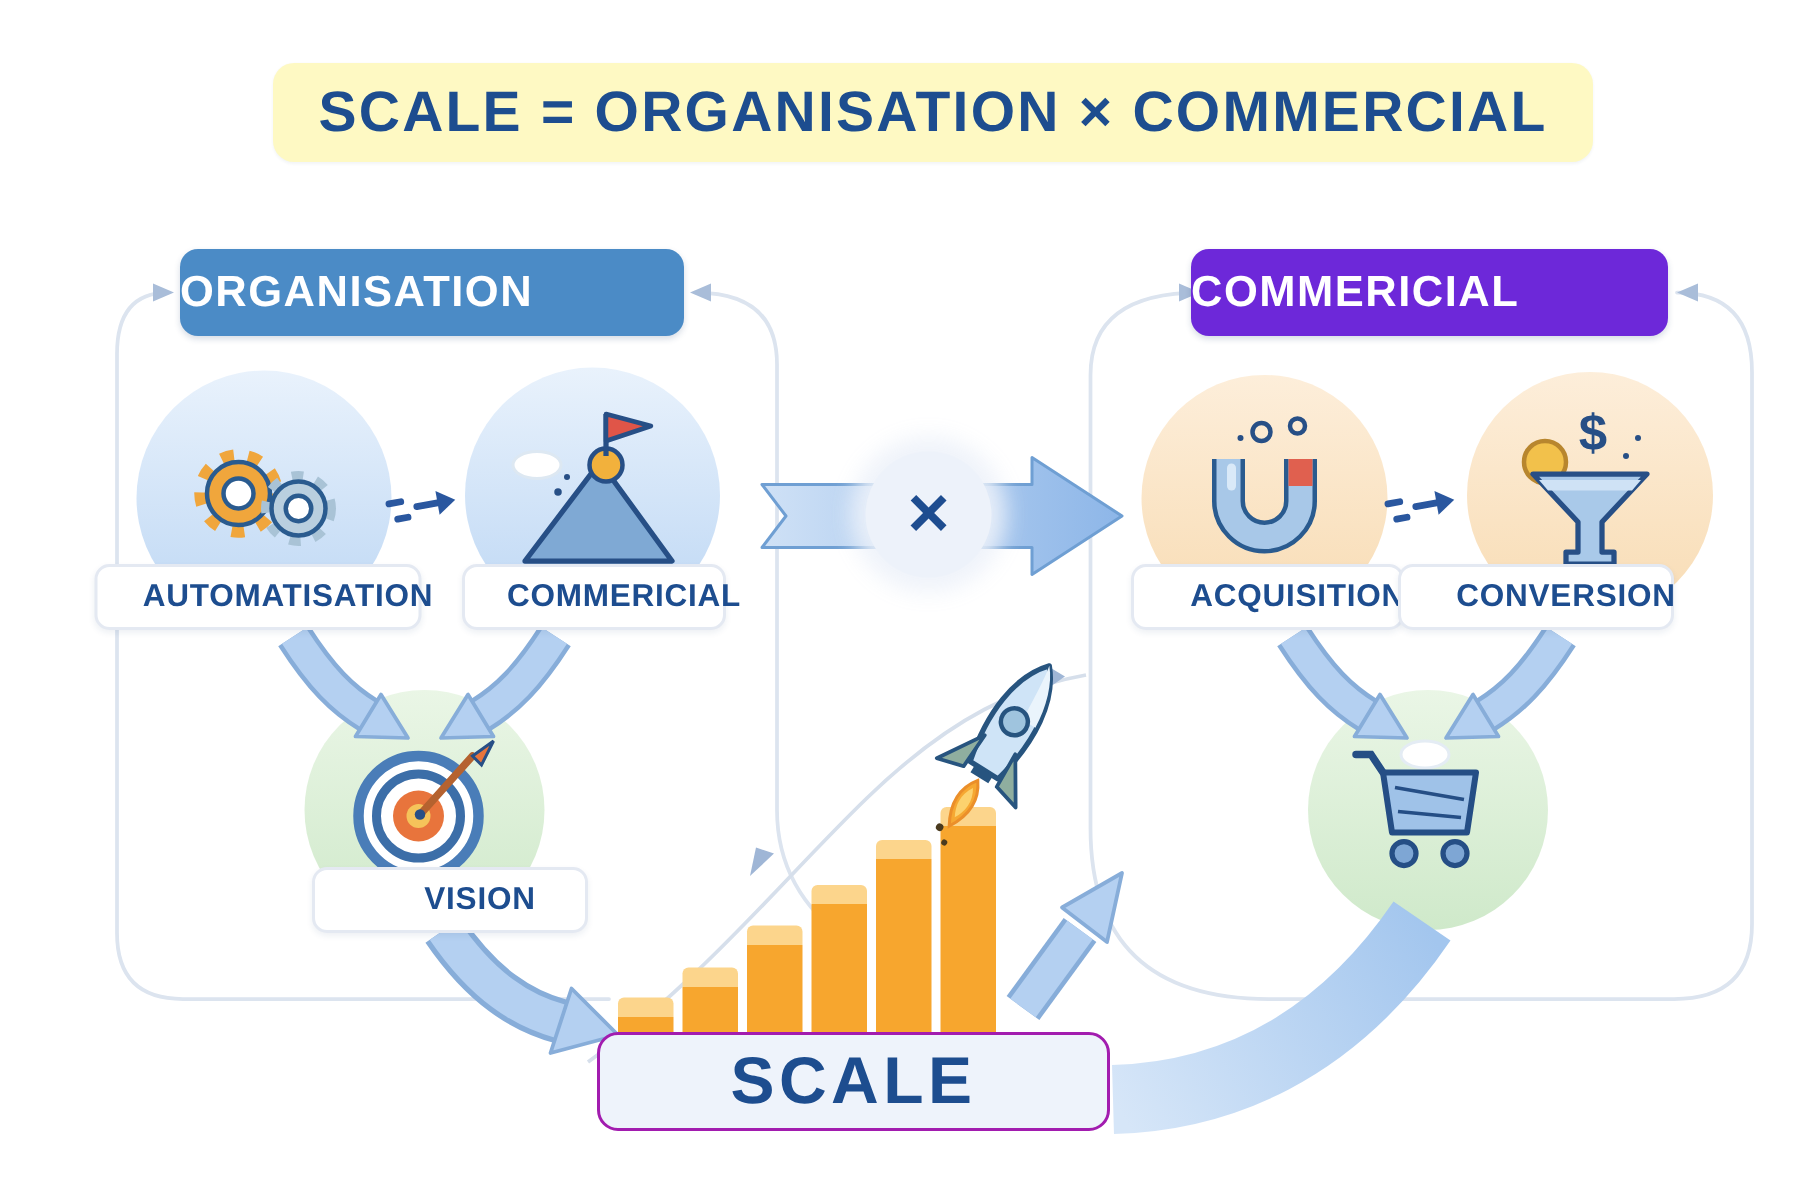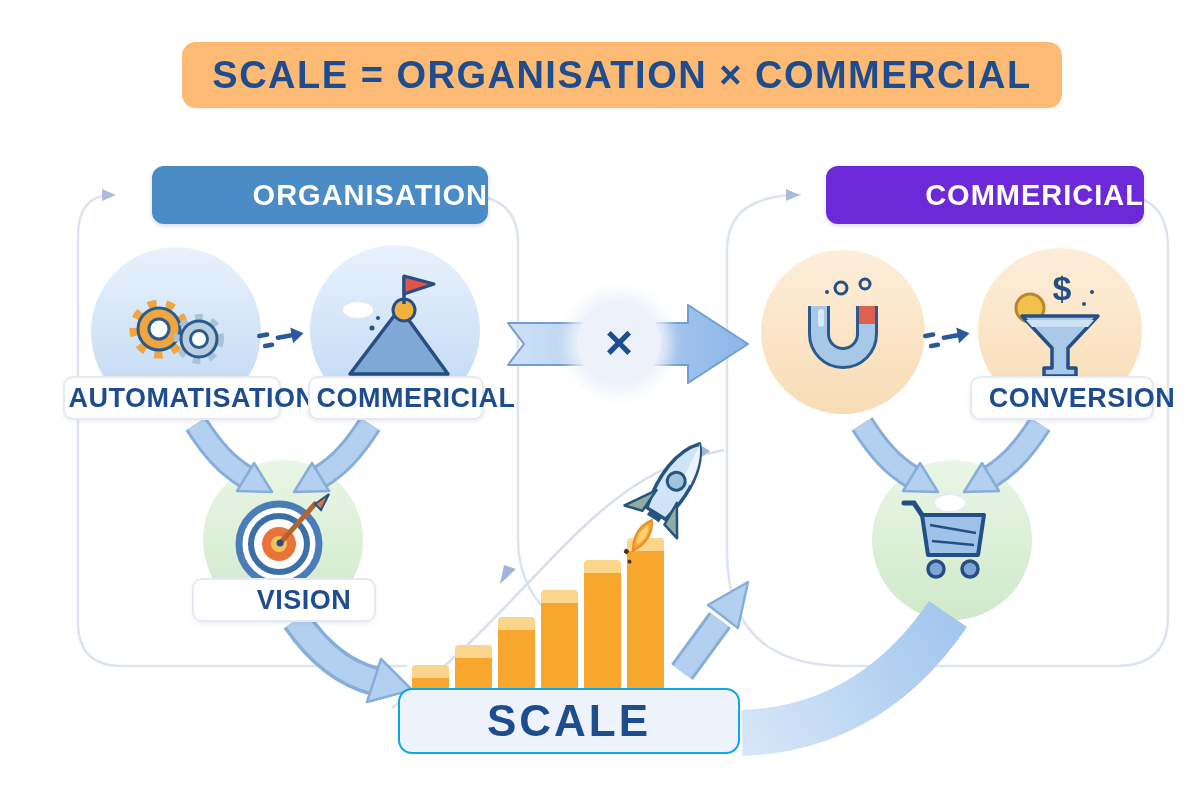--- a/index.html
+++ b/index.html
@@ -2,54 +2,54 @@
 <html><head>
 <meta charset="utf-8">
 <style>
   html,body{margin:0;padding:0;background:#ffffff;}
   .canvas{position:relative;width:1200px;height:800px;overflow:hidden;
           font-family:"Liberation Sans",sans-serif;background:#ffffff;}
   .abs{position:absolute;}
   svg{display:block;}
 
   
-  .title-box{left:182px;top:42px;width:880px;height:66px;background:#fdba74;
+  .title-box{left:182px;top:42px;width:880px;height:66px;background:#fef9c3;
              border-radius:14px;display:flex;align-items:center;justify-content:center;
              box-shadow:0 1px 2px rgba(30,60,110,.06);}
   .title-box span{font-size:38px;font-weight:800;color:#1d4d8f;letter-spacing:1.5px;}
 
   
-  .hdr{height:58px;border-radius:12px;display:flex;align-items:center;justify-content:flex-end;
+  .hdr{height:58px;border-radius:12px;display:flex;align-items:center;justify-content:flex-start;
        color:#ffffff;font-weight:800;font-size:29px;letter-spacing:1px;
-       box-shadow:0 2px 4px rgba(30,60,110,.18);z-index:6;margin-left:32px;}
+       box-shadow:0 2px 4px rgba(30,60,110,.18);z-index:6;}
   .hdr-org{left:120px;top:166px;width:336px;background:#4b8bc6;}
   .hdr-com{left:794px;top:166px;width:318px;background:#e1752f;}
 
   
   .circle{border-radius:50%;display:flex;align-items:center;justify-content:center;z-index:3;}
   .c-blue {background:linear-gradient(180deg,#e9f2fc 0%,#bdd7f4 100%);}
   .c-peach{background:linear-gradient(180deg,#fdeeda 0%,#f8dcb4 100%);}
   .c-green{background:linear-gradient(180deg,#eaf6e6 0%,#cfe9ca 100%);}
   .circ-auto  {left:91px; top:247px;width:170px;height:170px;}
   .circ-lead  {left:310px;top:245px;width:170px;height:170px;}
   .circ-vision{left:203px;top:460px;width:160px;height:160px;}
   .circ-acq   {left:761px;top:250px;width:164px;height:164px;}
   .circ-conv  {left:978px;top:248px;width:164px;height:164px;}
   .circ-panier{left:872px;top:460px;width:160px;height:160px;}
 
   
   .pill{background:#ffffff;border:2px solid #e4e9f2;border-radius:10px;height:40px;
         display:flex;align-items:center;justify-content:center;z-index:5;
         box-shadow:0 2px 4px rgba(30,60,110,.08);}
-  .pill span{font-size:27px;font-weight:800;color:#1d4d8f;letter-spacing:.5px;white-space:nowrap;margin-left:40px;}
+  .pill span{font-size:21px;font-weight:800;color:#1d4d8f;letter-spacing:.5px;white-space:nowrap;margin-left:40px;}
   .pill-auto  {left:63px; top:376px;width:214px;}
   .pill-lead  {left:308px;top:376px;width:172px;}
-  .pill-vision{left:192px;top:578px;width:180px;}
+  .pill-vision{left:208px;top:578px;width:180px;}
   .pill-acq   {left:754px;top:376px;width:178px;}
-  .pill-conv  {left:970px;top:376px;width:180px;}
+  .pill-conv  {left:932px;top:376px;width:180px;}
   .pill-panier{left:860px;top:578px;width:206px;}
 
   
   .step-arrow{z-index:5;transform:rotate(-10deg);}
   .step-auto-lead{left:256px;top:316px;}
   .step-acq-conv {left:922px;top:316px;}
 
   
   .x-circle{left:577px;top:301px;width:84px;height:84px;border-radius:50%;background:#edf2fa;
             display:flex;align-items:center;justify-content:center;z-index:6;
@@ -58,21 +58,21 @@
 
   
   .bars{left:412px;top:538px;width:254px;height:150px;z-index:4;}
   .bar{position:absolute;bottom:0;width:37px;border-radius:4px 4px 0 0;}
 
   
   .rocket{left:598px;top:418px;width:150px;height:160px;z-index:5;}
 
   
   .scale-box{left:398px;top:688px;width:338px;height:62px;background:#eef3fb;
-             border:2px solid #0ea5e9;border-radius:14px;display:flex;align-items:center;
+             border:2px solid #a21caf;border-radius:14px;display:flex;align-items:center;
              justify-content:center;z-index:6;}
   .scale-box span{font-size:44px;font-weight:800;color:#1d4d8f;letter-spacing:3px;}
 
   .layer{left:0;top:0;z-index:1;}
   .layer2{left:0;top:0;z-index:4;}
 </style>
 </head>
 <body>
 
 <div class="canvas">
@@ -250,20 +250,23 @@
 
   <div class="abs pill pill-auto">
     <span>AUTOMATISATION</span>
   </div>
   <div class="abs pill pill-lead">
     <span>COMMERICIAL</span>
   </div>
   <div class="abs pill pill-vision">
     <span>VISION</span>
   </div>
+  <div class="abs pill pill-acq">
+    <span>ACQUISITION</span>
+  </div>
   <div class="abs pill pill-conv">
     <span>CONVERSION</span>
   </div>
 
   <div class="abs x-circle">
     <span>×</span>
   </div>
 
   <div class="abs bars">
       <div class="bar" style="left: 0px; height: 23px; background: linear-gradient(rgb(252, 213, 140) 0px, rgb(252, 213, 140) 13px, rgb(247, 166, 46) 13px);"></div>

